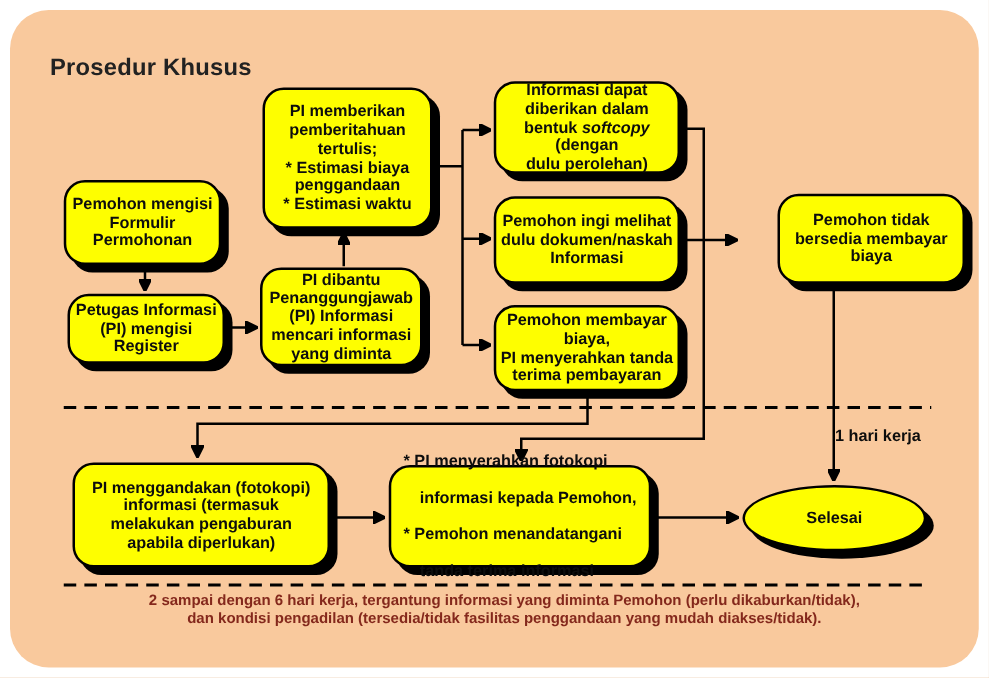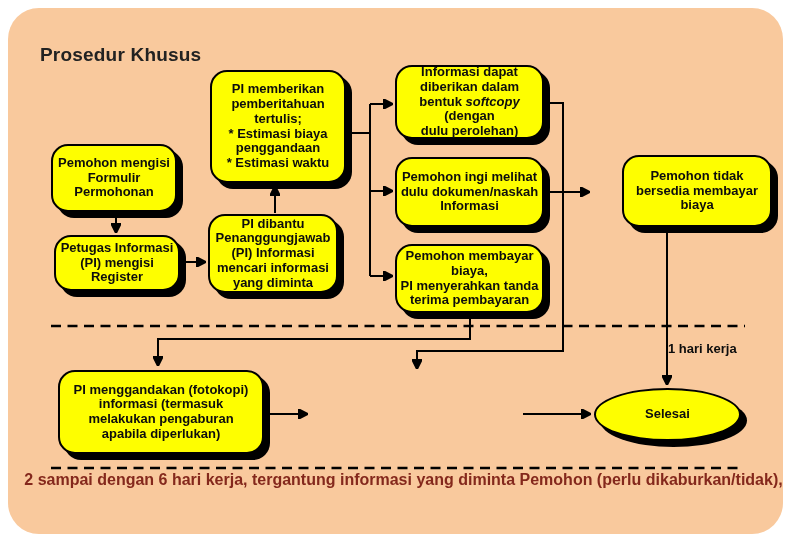--- a/index.html
+++ b/index.html
@@ -20,21 +20,21 @@
         display:flex;align-items:center;justify-content:center;text-align:center;
         font-weight:bold;font-size:13px;line-height:1.13;color:var(--node-text);}
   .node-text{white-space:pre-line;}
   .ellipse{border-radius:50%;}
   .leftalign{text-align:left;}
   .leftalign .bullet-line{padding-left:0;}
   .leftalign .indent{padding-left:13px;}
   .phase-label{position:absolute;left:660px;top:301px;width:80px;text-align:left;
                font-size:13px;font-weight:bold;color:var(--node-text);margin-top:32px;}
   .caption{position:absolute;left:8px;top:465px;width:775px;text-align:center;
-           font-size:16px;line-height:14px;font-weight:bold;color:var(--caption-text);}
+           font-size:12px;line-height:14px;font-weight:bold;color:var(--caption-text);}
   .italic{font-style:italic;}
 </style>
 </head>
 <body>
 
 <div class="canvas">
   <div class="board">
 
     <div class="title">Prosedur Khusus</div>
 
@@ -127,25 +127,34 @@
 biaya</span>
     </div>
 
     <div class="node" style="left:50px;top:362px;width:206px;height:84px;">
       <span class="node-text">PI menggandakan (fotokopi)
 informasi (termasuk
 melakukan pengaburan
 apabila diperlukan)</span>
     </div>
 
+    <div class="node leftalign" style="left:303px;top:364px;width:210px;height:82px;">
+      <span class="node-text">
+        <span class="bullet-line" style="display:block;">* PI menyerahkan fotokopi</span>
+        <span class="indent" style="display:block;">informasi kepada Pemohon,</span>
+        <span class="bullet-line" style="display:block;">* Pemohon menandatangani</span>
+        <span class="indent" style="display:block;">tanda terima informasi</span>
+      </span>
+    </div>
 
     <div class="node ellipse" style="left:586px;top:380px;width:147px;height:53px;">
       <span class="node-text">Selesai</span>
     </div>
 
     <div class="phase-label">1 hari kerja</div>
 
     <div class="caption">
       <div>2 sampai dengan 6 hari kerja, tergantung informasi yang diminta Pemohon (perlu dikaburkan/tidak),</div>
+      <div>dan kondisi pengadilan (tersedia/tidak fasilitas penggandaan yang mudah diakses/tidak).</div>
     </div>
 
   </div>
 </div>
 
 </body></html>

